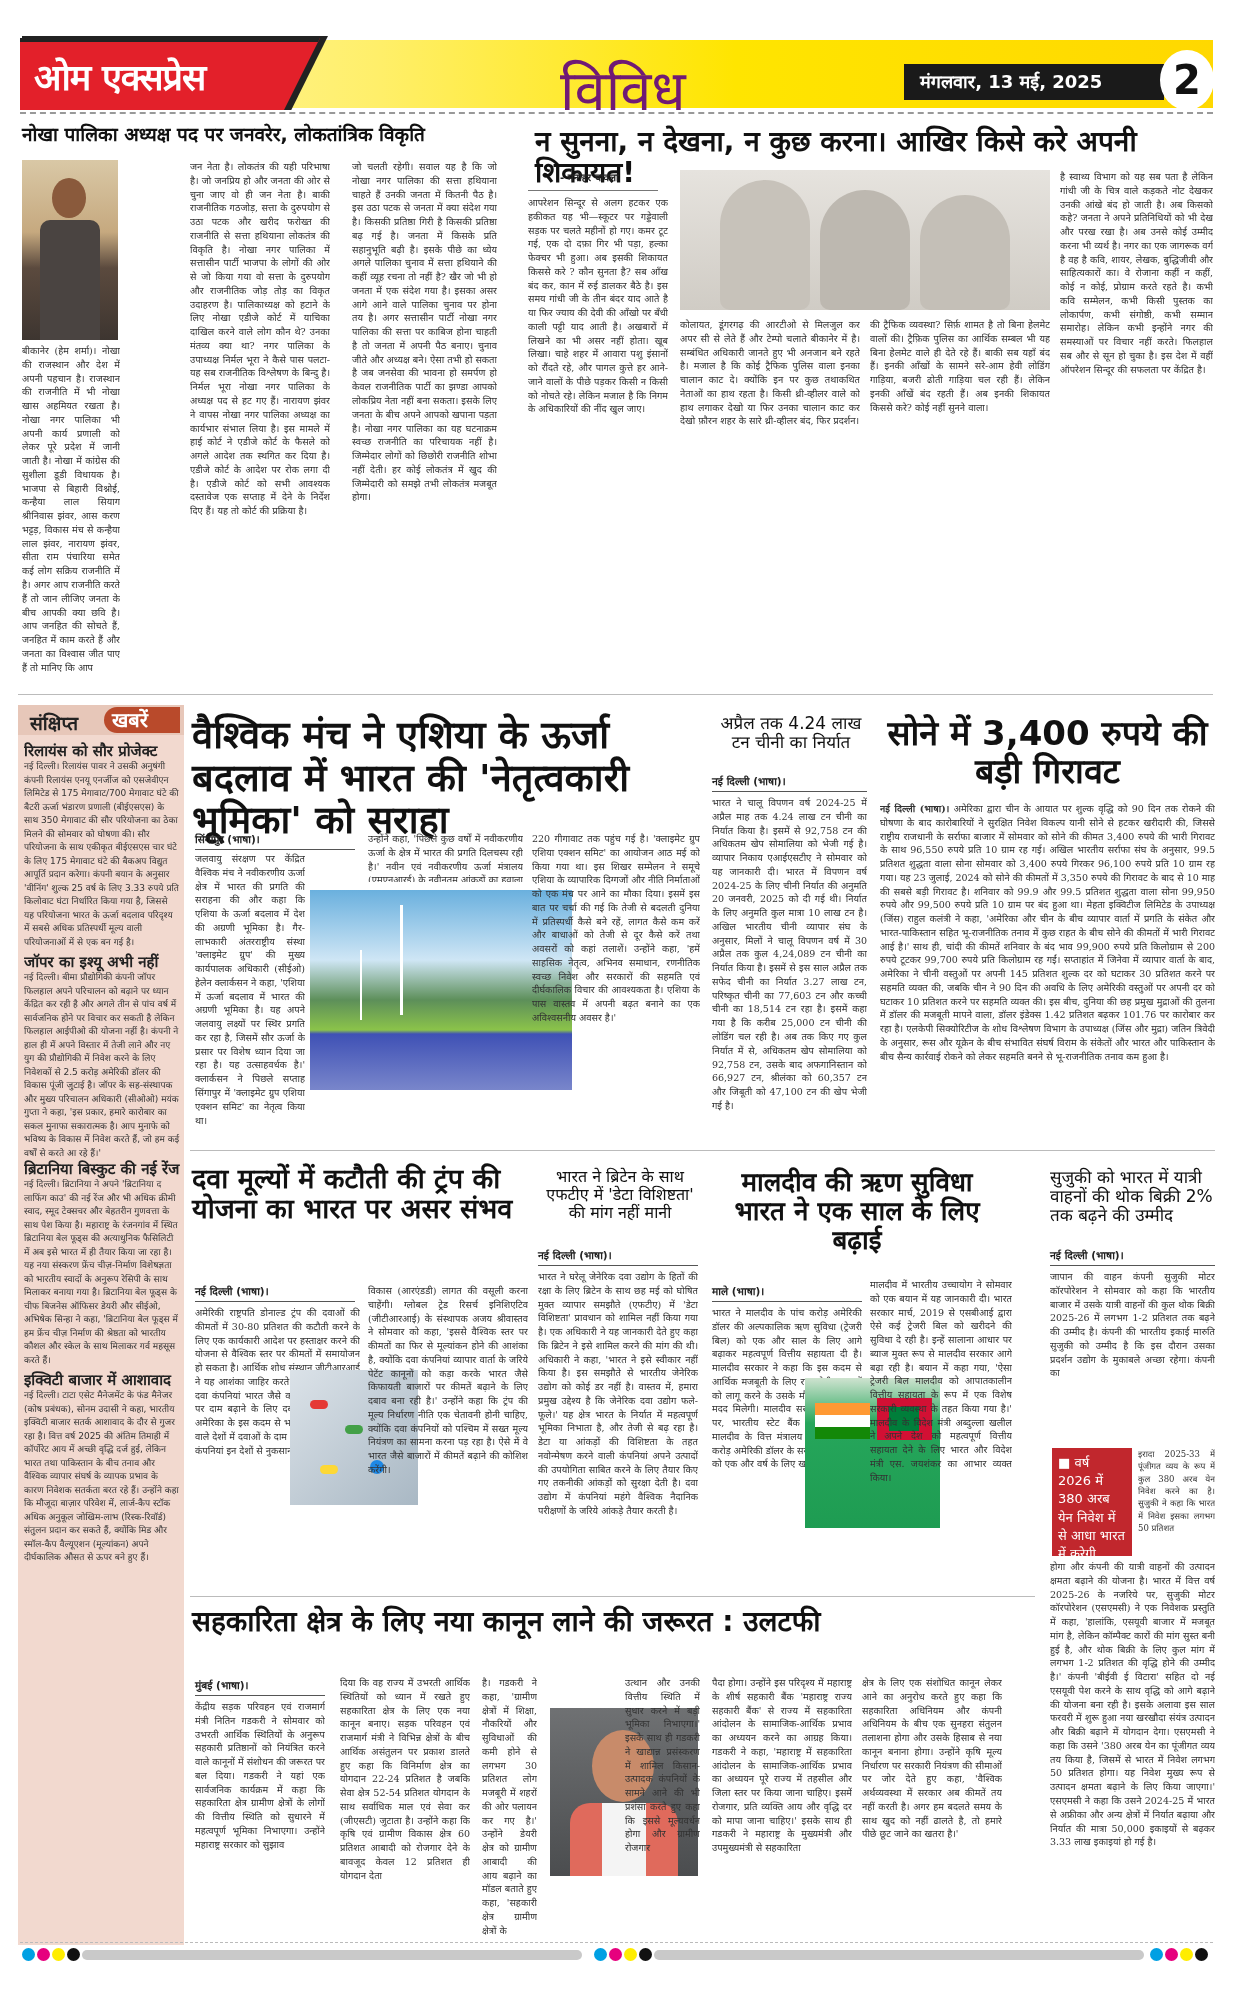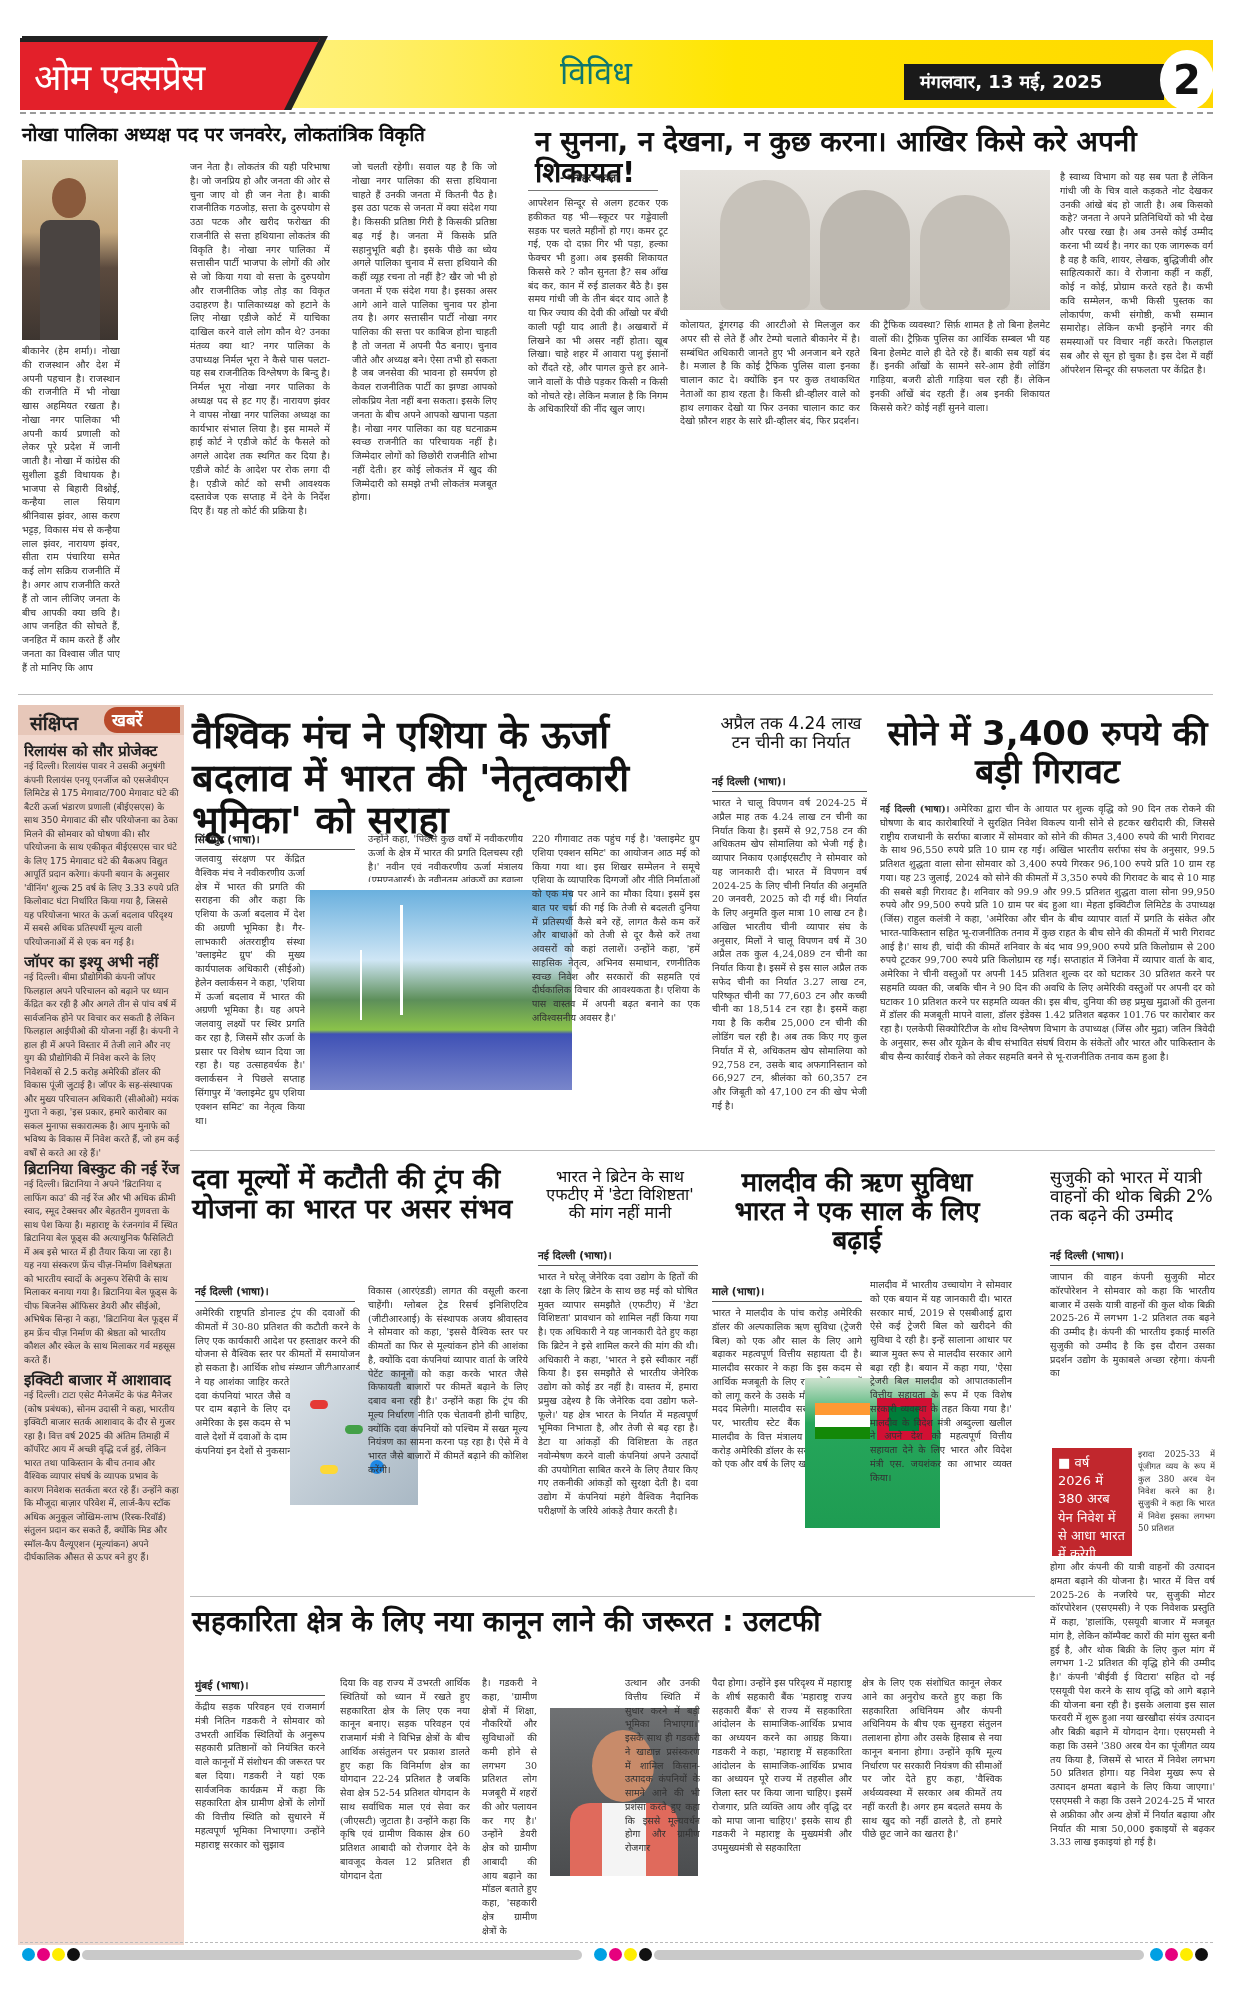--- a/index.html
+++ b/index.html
@@ -1,34 +1,34 @@
 <!DOCTYPE html>
 <html><head>
 <meta charset="utf-8">
 <style>
 *{box-sizing:border-box;margin:0;padding:0}
 html,body{width:1233px;height:2000px;background:#fff;overflow:hidden}
 body{font-family:"DejaVu Sans",sans-serif;color:#222;position:relative}
 .abs{position:absolute}
 .masthead{left:20px;top:40px;width:1193px;height:68px;background:linear-gradient(90deg,#fff7b0 0%,#ffef6a 30%,#ffe500 60%,#ffd800 100%)}
 .brand{left:20px;top:38px;width:300px;height:72px;background:#e3202a;clip-path:polygon(0 0,100% 0,88% 100%,0 100%);border-top:4px solid #222}
-.brand span{position:absolute;left:14px;top:10px;color:#fff;font-size:36px;font-weight:normal;letter-spacing:-1px}
+.brand span{position:absolute;left:14px;top:10px;color:#fff;font-size:36px;font-weight:bold;letter-spacing:-1px}
 .brand-shadow{left:22px;top:36px;width:306px;height:74px;background:#222;clip-path:polygon(0 0,100% 0,88% 100%,0 100%)}
-.section{left:560px;top:50px;font-size:32px;color:#0f766e}
+.section{left:560px;top:50px;font-size:56px;color:#701a75}
 .datebox{left:904px;top:64px;width:260px;height:36px;background:#1a1a1a;color:#fff;font-size:18px;font-weight:bold;line-height:36px;padding-left:16px}
 .pagenum{left:1160px;top:50px;width:54px;height:60px;border-radius:50%;background:#fff;color:#111;font-size:40px;font-weight:bold;text-align:center;line-height:60px}
 .dashline{left:20px;width:1193px;height:0;border-top:2px dashed #999}
 .hl{color:#111;font-weight:bold;line-height:1.12}
 .body{font-family:"DejaVu Serif",serif;font-size:9.5px;line-height:1.45;color:#333;text-align:justify;overflow:hidden}
 .dateline{font-size:10.5px;font-weight:bold;color:#222;border-bottom:1px solid #555;padding-bottom:3px}
 .photo{overflow:hidden}
 .sidebar{left:18px;top:705px;width:166px;height:1240px;background:#f2d9cf}
 .sb-head{left:18px;top:705px;width:166px;height:30px;background:#e7c7b9}
 .sb-title1{left:30px;top:710px;font-size:19px;font-weight:bold;color:#222}
-.sb-title2{left:104px;top:707px;width:76px;height:26px;background:#b94a2b;border-radius:13px 0 0 13px;color:#fff;font-size:17px;font-weight:bold;padding-left:8px;line-height:26px}
+.sb-title2{left:104px;top:707px;width:76px;height:26px;background:#b94a2b;border-radius:13px 0 0 13px;color:#fff;font-size:20px;font-weight:bold;padding-left:8px;line-height:26px}
 .sb-item-h{font-size:15px;font-weight:bold;color:#222;line-height:1.2}
 .sb-item-b{font-size:9px;line-height:1.5;color:#333;overflow:hidden}
 .callout{background:#c1272d;color:#fff;font-size:13px;line-height:1.4;padding:6px}
 .footer-bar{height:10px;background:#c9c9c9;border-radius:5px}
 .dot{width:13px;height:13px;border-radius:50%}
 .rule{height:0;border-top:1px solid #777}
 </style>
 </head>
 <body>
 

